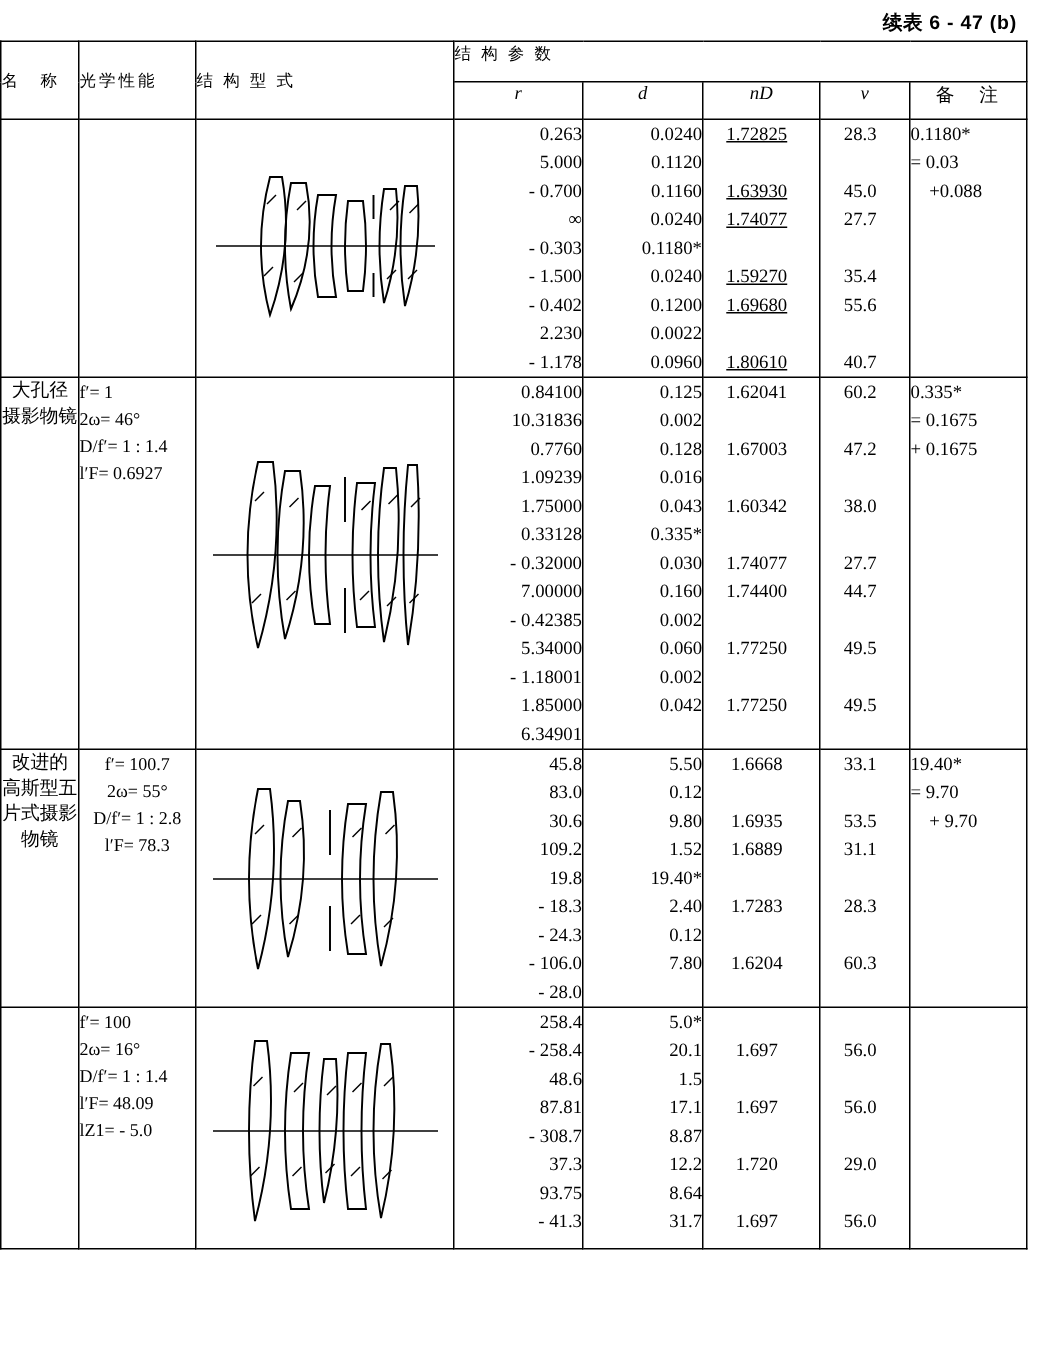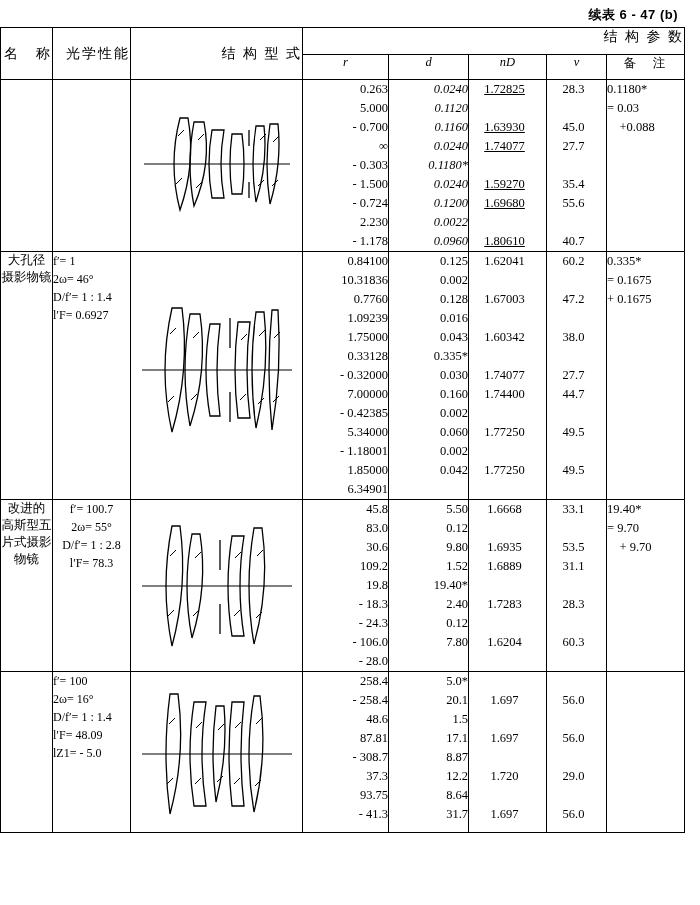--- a/index.html
+++ b/index.html
@@ -31,22 +31,22 @@
     width:684px;
     table-layout:fixed;
     border:1.6px solid #000;
   }
   table.main td, table.main th{
     border:1px solid #000;
     vertical-align:top;
     padding:0;
   }
   .hdr-top td{
-    text-align:right;
-    font-size:14px;
+    text-align:left;
+    font-size:11px;
     height:26px;
     vertical-align:middle;
     letter-spacing:2px;
   }
   .hdr-sub td{
     text-align:center;
     font-size:12.5px;
     height:24px;
     vertical-align:middle;
     font-style:italic;
@@ -163,24 +163,24 @@
                 <line x1="140" y1="106" x2="146" y2="100"></line>
           </g>
         </svg>
       </td>
       <td class="num" style="white-space: pre;">0.263
 5.000
 - 0.700
 ∞
 - 0.303
 - 1.500
-- 0.724
+- 0.402
 2.230
 - 1.178</td>
-      <td class="num" style="white-space: pre; font-style: italic;">0.0240
+      <td class="num" style="white-space: pre;">0.0240
 0.1120
 0.1160
 0.0240
 0.1180*
 0.0240
 0.1200
 0.0022
 0.0960</td>
       <td class="num center" style="white-space: pre; text-decoration: underline;">1.72825
 

